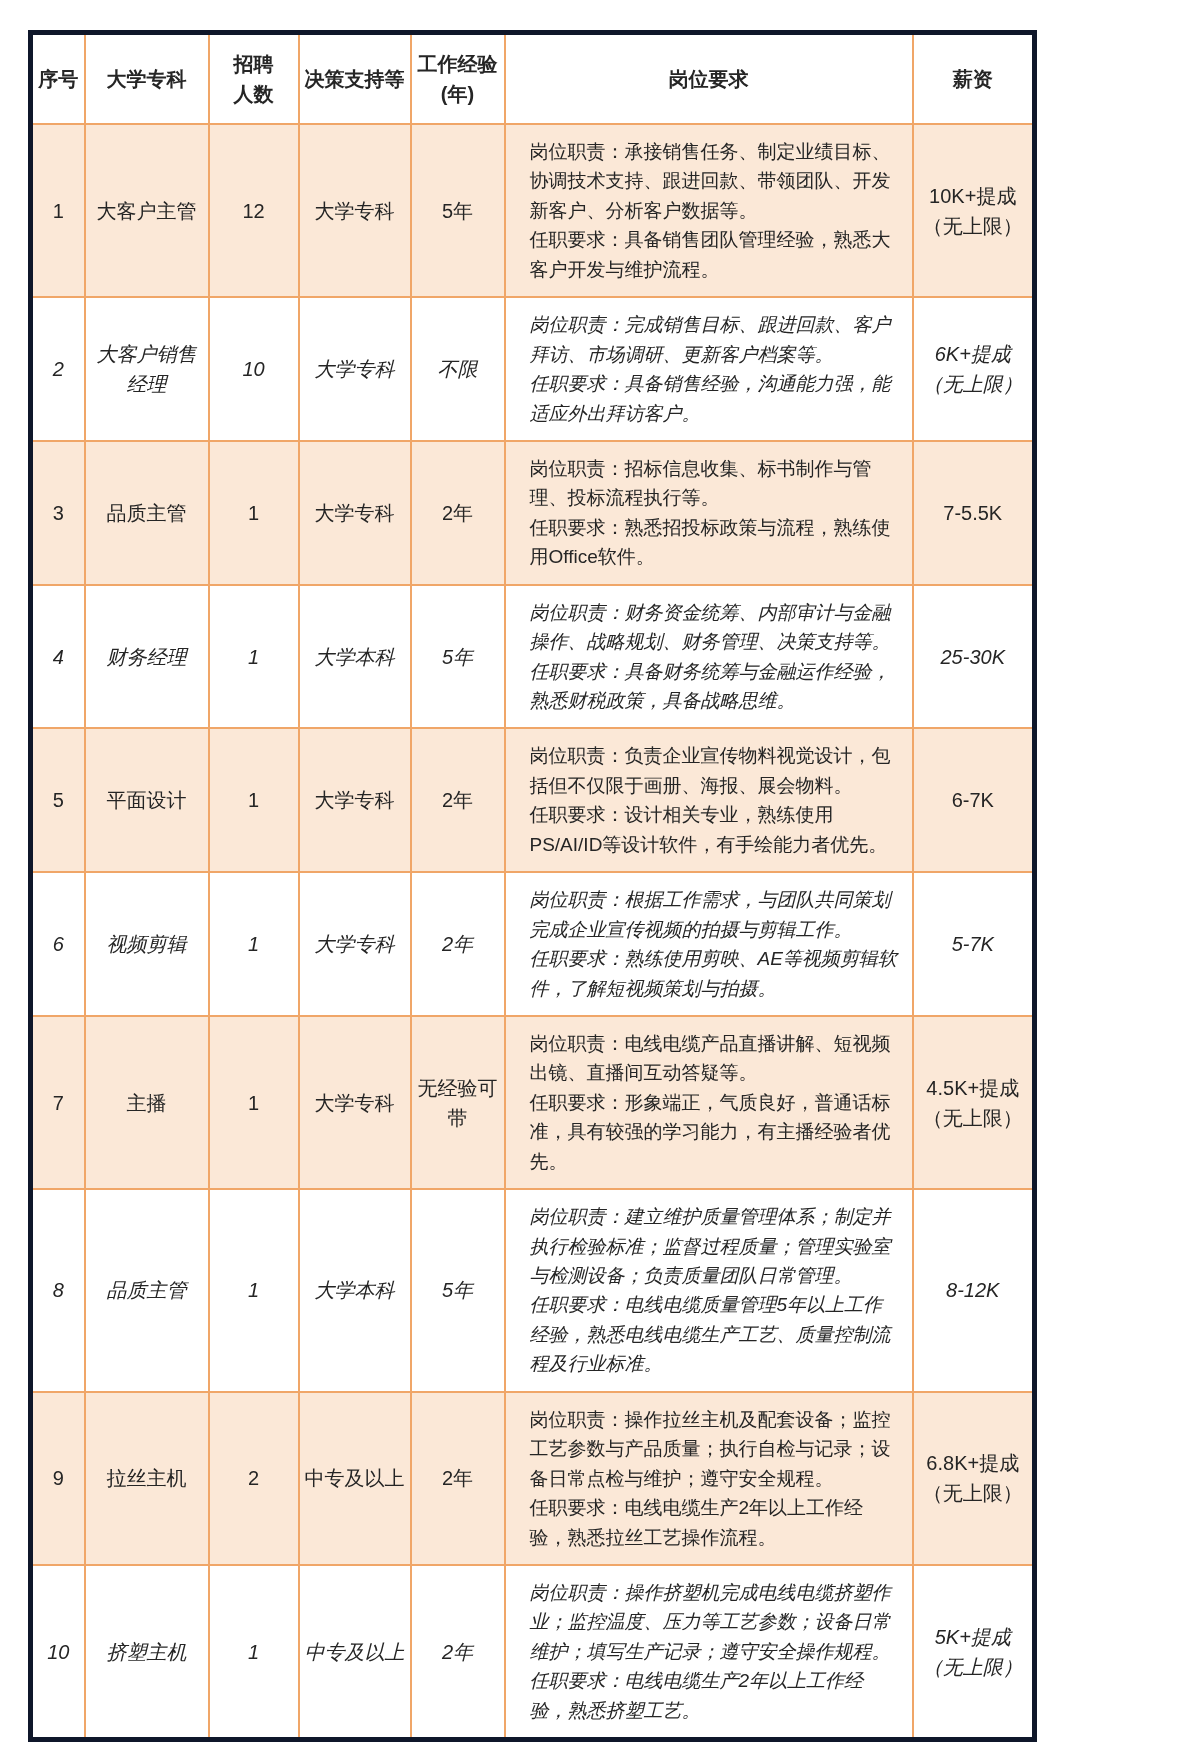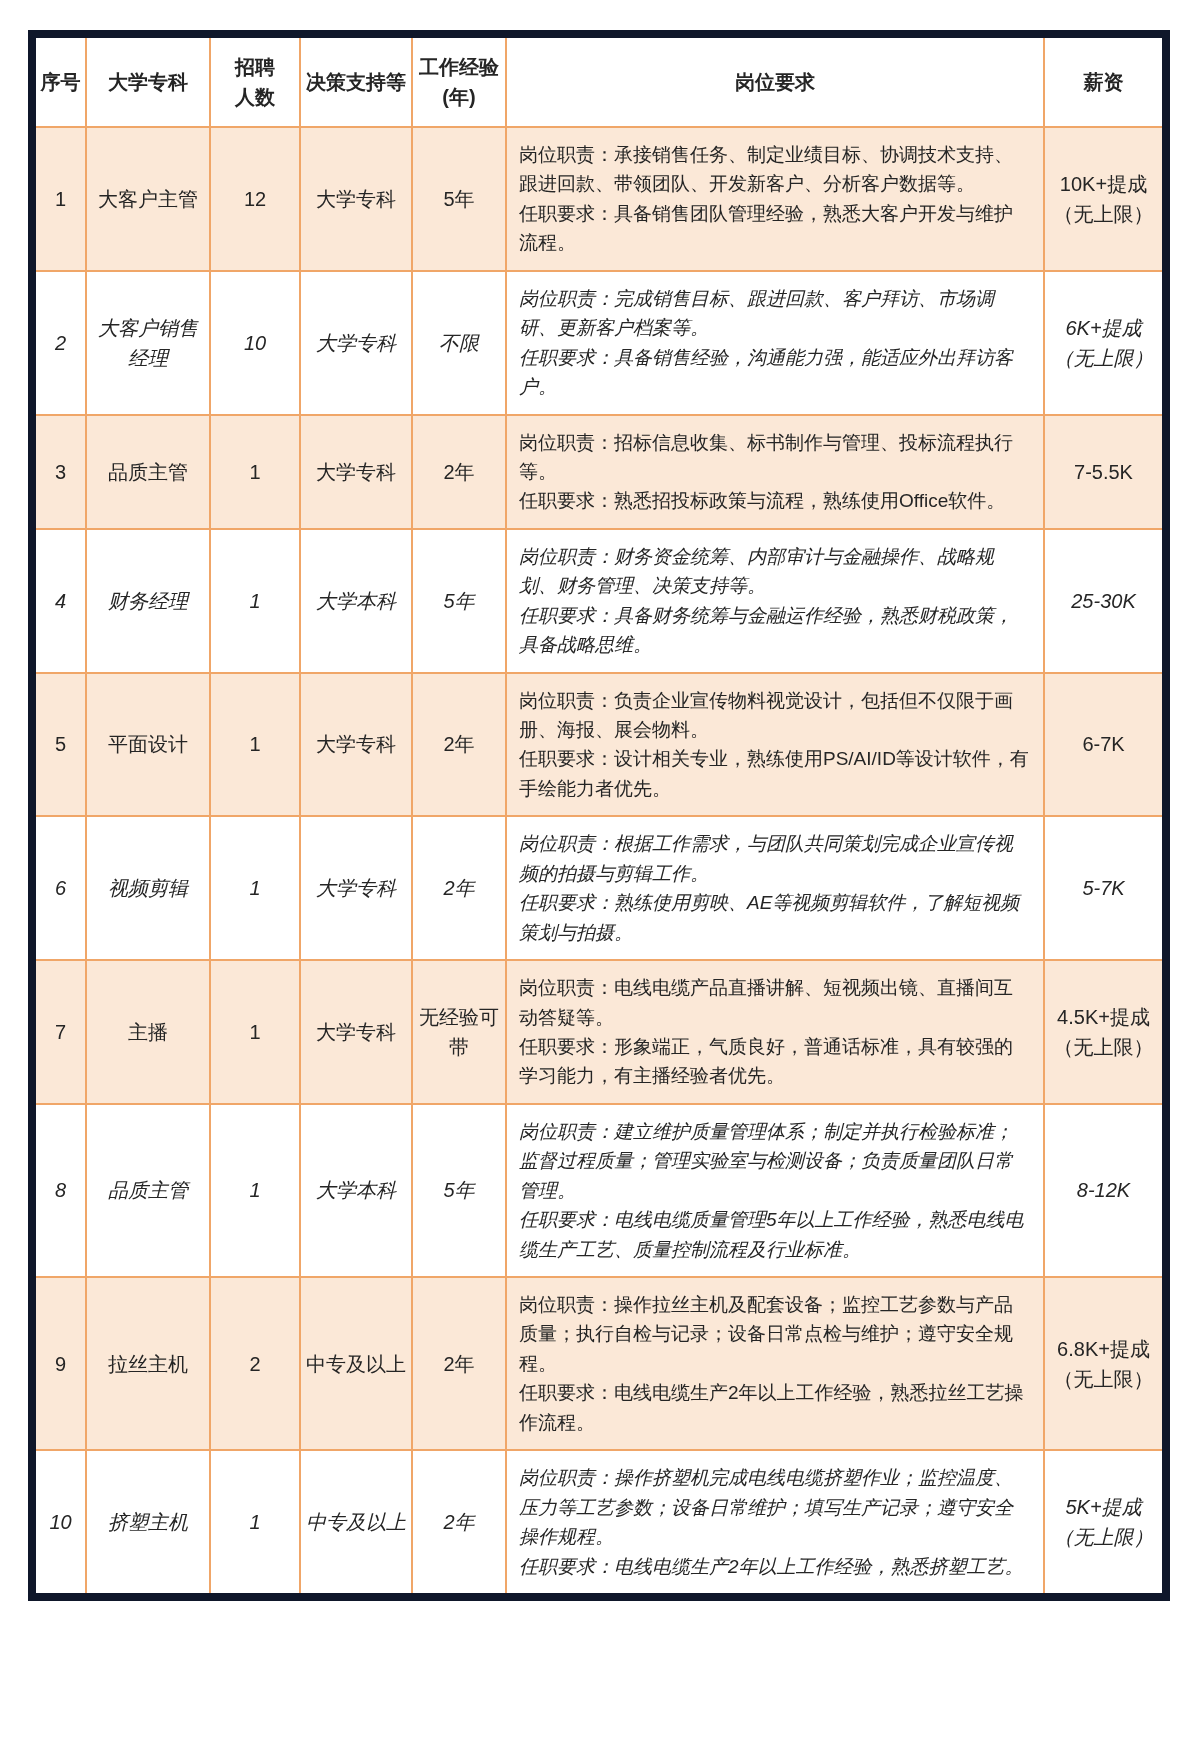--- a/index.html
+++ b/index.html
@@ -8,24 +8,24 @@
     background: #ffffff;
     font-family: "Liberation Sans", "DejaVu Sans", sans-serif;
     color: #252525;
   }
   .page {
     width: 1200px;
     box-sizing: border-box;
     padding: 30px 28px;
   }
   table.jobs {
-    width: 1142px;
+    width: 1009px;
     border-collapse: collapse;
     table-layout: fixed;
-    border: 8px solid #0f172a;
+    border: 5px solid #0f172a;
   }
   table.jobs th,
   table.jobs td {
     border: 2px solid #f0a668;
     box-sizing: border-box;
     vertical-align: middle;
   }
   thead th {
     background: #ffffff;
     font-size: 20px;
@@ -40,21 +40,21 @@
     text-align: center;
     font-size: 20px;
     padding: 10px 4px;
     line-height: 1.5;
     white-space: pre-line;
   }
   td.req-cell {
     text-align: left;
     font-size: 19px;
     line-height: 1.55;
-    padding: 12px 14px 12px 12px;
+    padding: 12px 14px 12px 24px;
   }
   td.req-cell .para { display: block; }
   tr.shaded td { background: #fbe8d7; }
   tr.plain  td { background: #ffffff; font-style: italic; }
 </style>
 </head>
 <body>
 
 <div class="page">
   <table class="jobs">

